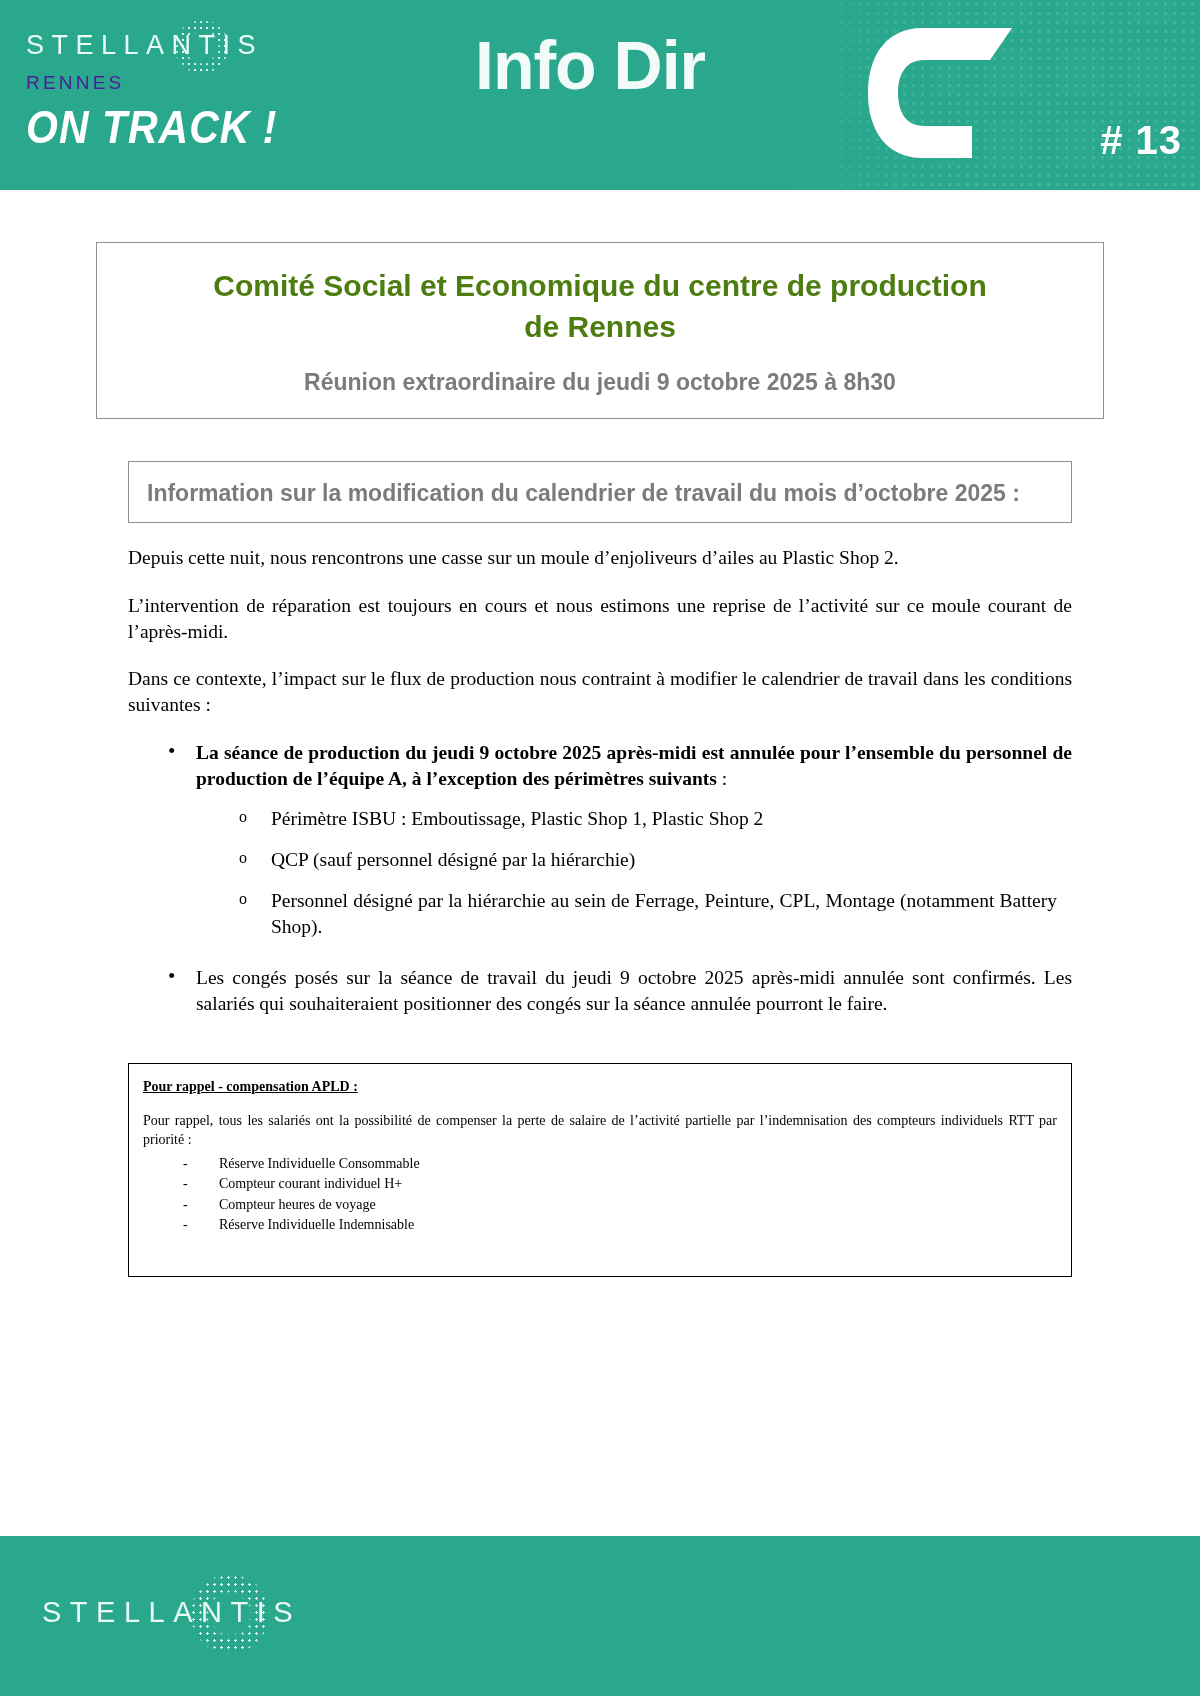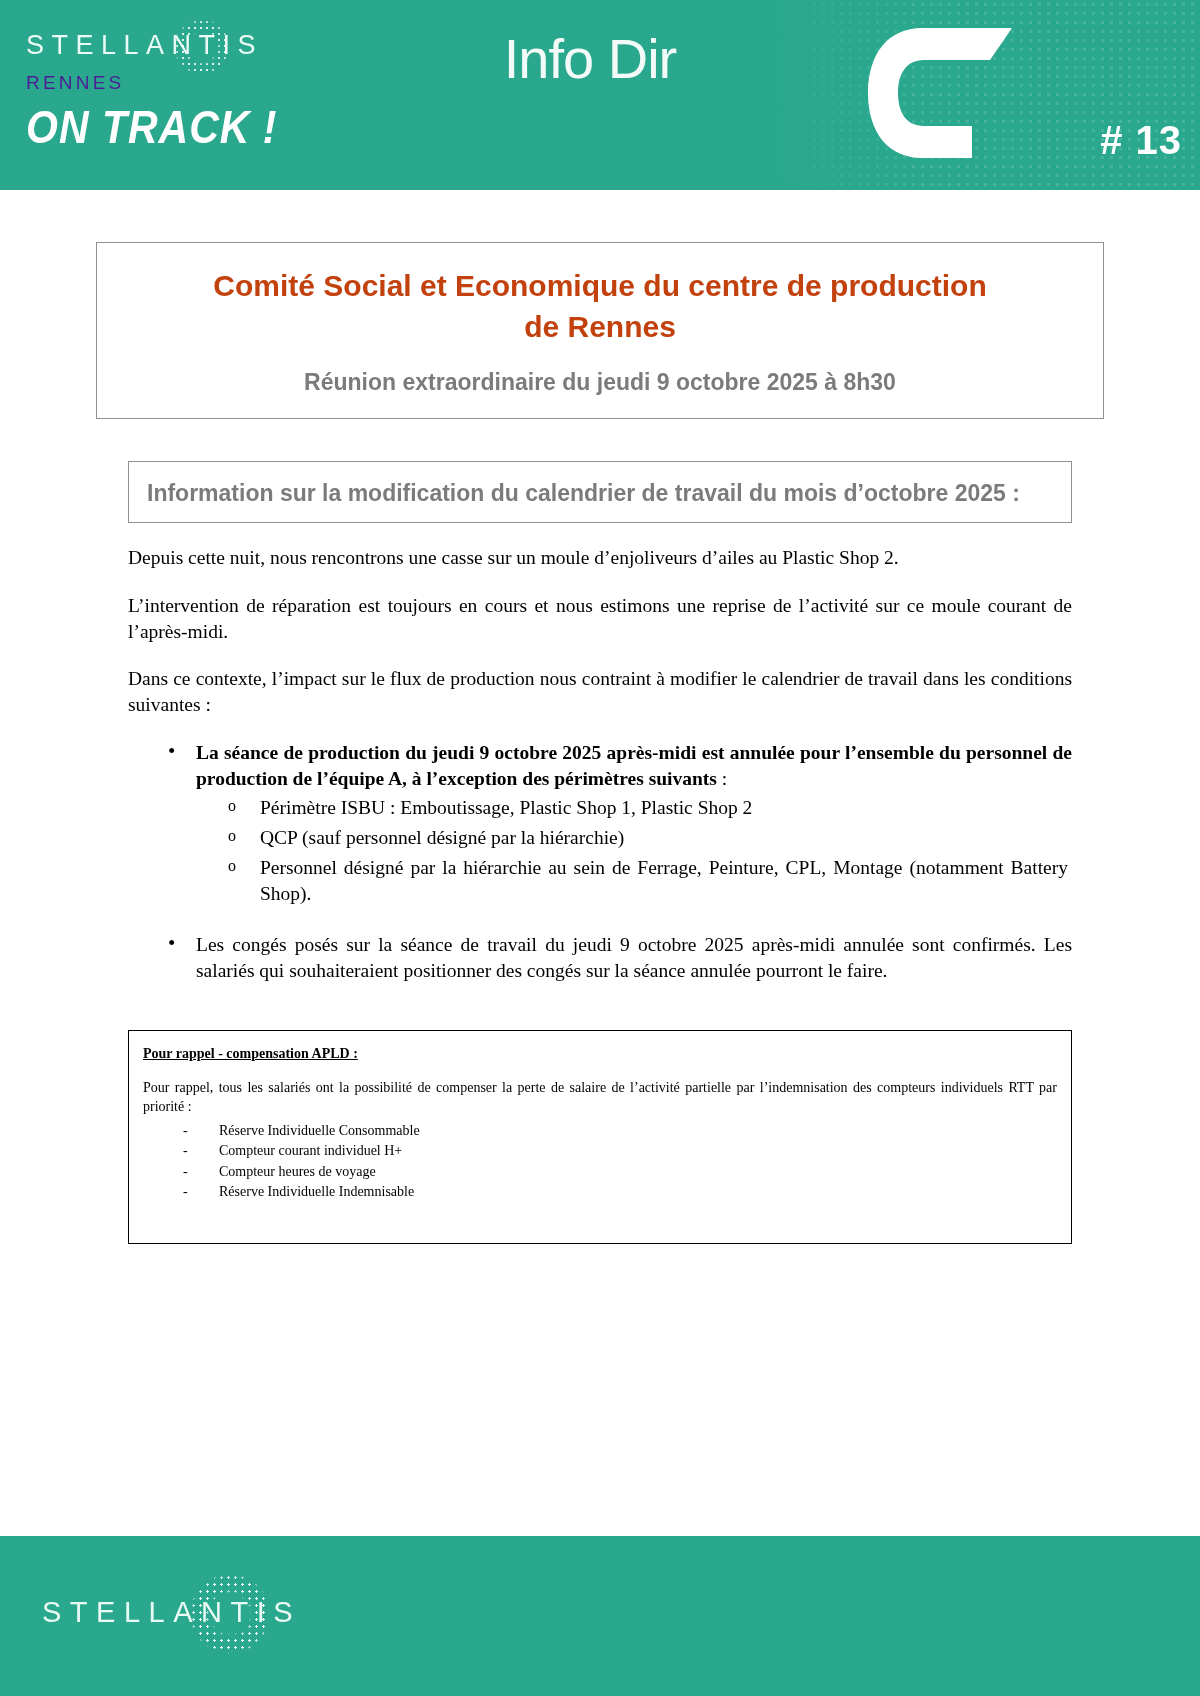--- a/index.html
+++ b/index.html
@@ -88,22 +88,22 @@
   }
 
   
   .header-title {
     position: absolute;
     left: 380px;
     top: 30px;
     width: 420px;
     text-align: center;
     font-family: "Liberation Sans", sans-serif;
-    font-weight: 400;
-    font-size: 56px;
+    font-weight: 700;
+    font-size: 68px;
     line-height: 1.05;
     color: #f3fbf8;
     letter-spacing: -1px;
   }
 
   
   .badge-2025 {
     position: absolute;
     left: 862px;
     top: 26px;
@@ -133,21 +133,21 @@
     margin: 52px 96px 0 96px;
     border: 1.5px solid #8f8f8f;
     padding: 22px 24px 20px 24px;
     text-align: center;
   }
   .title-main {
     font-family: "Liberation Sans", sans-serif;
     font-weight: 700;
     font-size: 30px;
     line-height: 1.38;
-    color: #c2410c;
+    color: #4d7c0f;
   }
   .title-sub {
     margin-top: 20px;
     font-family: "Liberation Sans", sans-serif;
     font-weight: 700;
     font-size: 23px;
     color: #7b7b7b;
     line-height: 1.3;
   }
 
@@ -207,21 +207,21 @@
 
   ul.lvl2 {
     list-style: none;
     margin: 0;
     padding: 0;
     font-weight: 400;
   }
   ul.lvl2 > li {
     position: relative;
     padding-left: 60px;
-    margin: 4px;
+    margin: 15px;
     text-align: justify;
     text-align-last: left;
   }
   ul.lvl2 > li::before {
     content: "o";
     position: absolute;
     left: 28px;
     top: 0;
     font-size: 16px;
     font-family: "Liberation Serif", serif;

